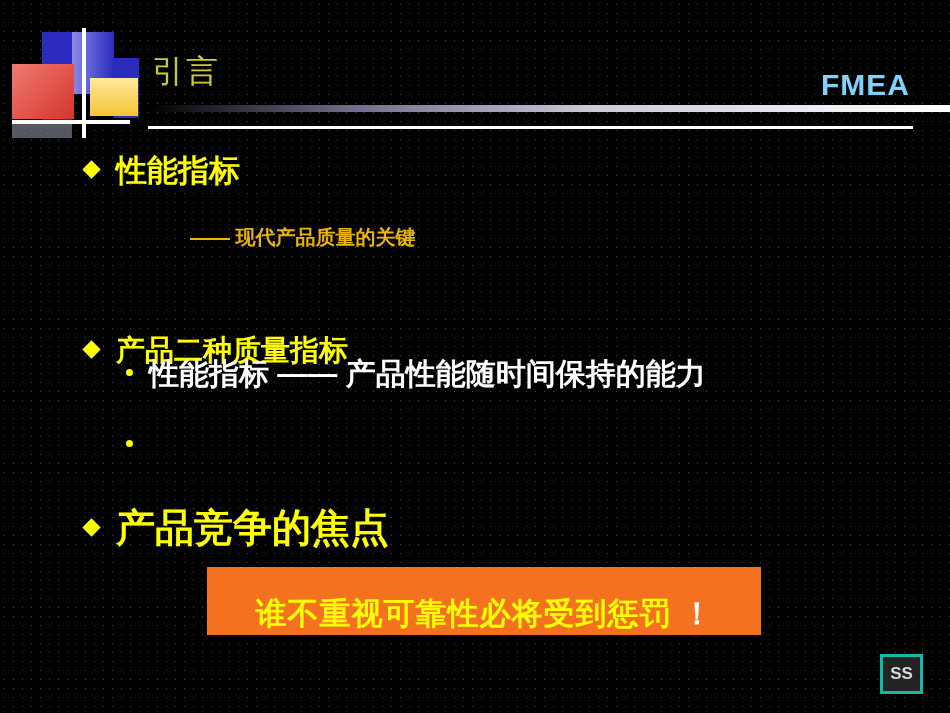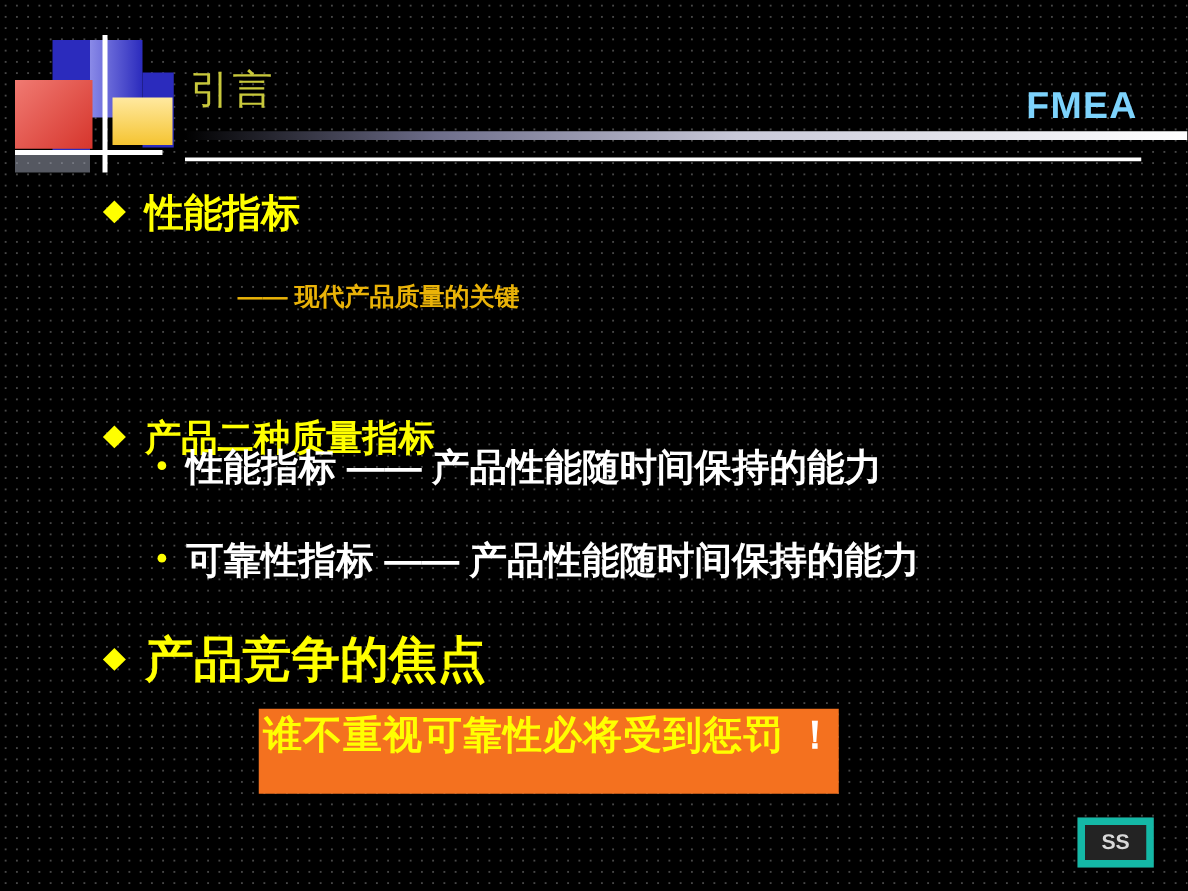--- a/index.html
+++ b/index.html
@@ -66,35 +66,35 @@
   }
 
   .l1 { left: 85px;  top: 150px; font-size: 31px; font-weight: bold; color: #ffff00; }
   .l2 { left: 190px; top: 224px; font-size: 20px; font-weight: bold; color: #eab308; }
   .l3 { left: 85px;  top: 298px; font-size: 29px; font-weight: bold; color: #ffff00; margin-top: 33px; }
   .l4 { left: 126px; top: 354px; font-size: 30px; font-weight: bold; color: #ffffff; }
   .l5 { left: 126px; top: 428px; font-size: 30px; font-weight: bold; color: #ffffff; }
   .l6 { left: 85px;  top: 501px; font-size: 39px; font-weight: bold; color: #ffff00; }
 
   .banner {
-    position: absolute; left: 207px; top: 567px; width: 464px; height: 68px;
+    position: absolute; left: 207px; top: 567px; width: 554px; height: 68px;
     background: #f4711f;
-    display: flex; align-items: flex-start; justify-content: center;
+    display: flex; align-items: flex-end; justify-content: center;
   }
   .banner-text {
     font-size: 31px; font-weight: bold; color: #ffff00; letter-spacing: 1px;
   }
   .banner-bang {
     font-size: 31px; font-weight: bold; color: #ffffff; margin-left: 10px;
   }
 
   .ss-badge {
     position: absolute; right: 27px; bottom: 19px;
-    width: 61px; height: 40px;
-    border: 6px solid #14b8a6;
+    width: 43px; height: 40px;
+    border: 3px solid #14b8a6;
     background: #232323;
     color: #d9d9d9;
     font-size: 17px; font-weight: bold;
     display: flex; align-items: center; justify-content: center;
   }
 </style>
 </head>
 <body>
 
 <div class="logo">
@@ -123,21 +123,21 @@
 
 <div class="line l3">
   <span class="diamond"></span><span>产品二种质量指标</span>
 </div>
 
 <div class="line l4">
   <span class="dot"></span><span>性能指标 —— 产品性能随时间保持的能力</span>
 </div>
 
 <div class="line l5">
-  <span class="dot"></span><span>可靠性指标 —— 产品性能随时间保持的能力</span>
+  <span class="dot"></span>
 </div>
 
 <div class="line l6">
   <span class="diamond"></span><span>产品竞争的焦点</span>
 </div>
 
 <div class="banner">
   <span class="banner-text">谁不重视可靠性必将受到惩罚</span>
   <span class="banner-bang">！</span>
 </div>

